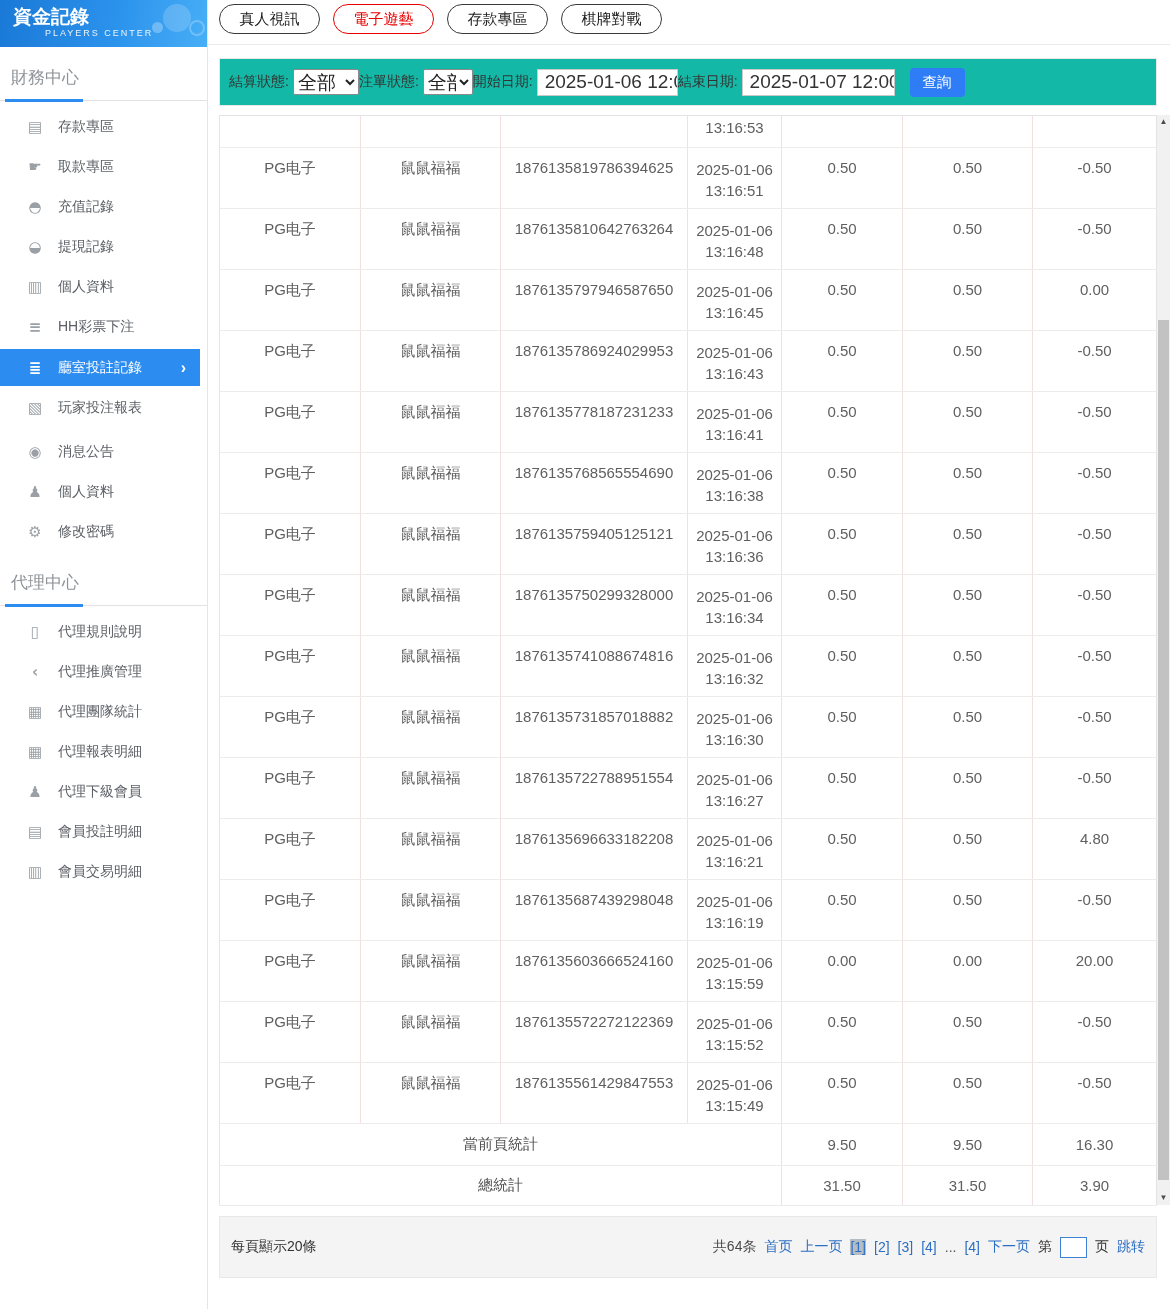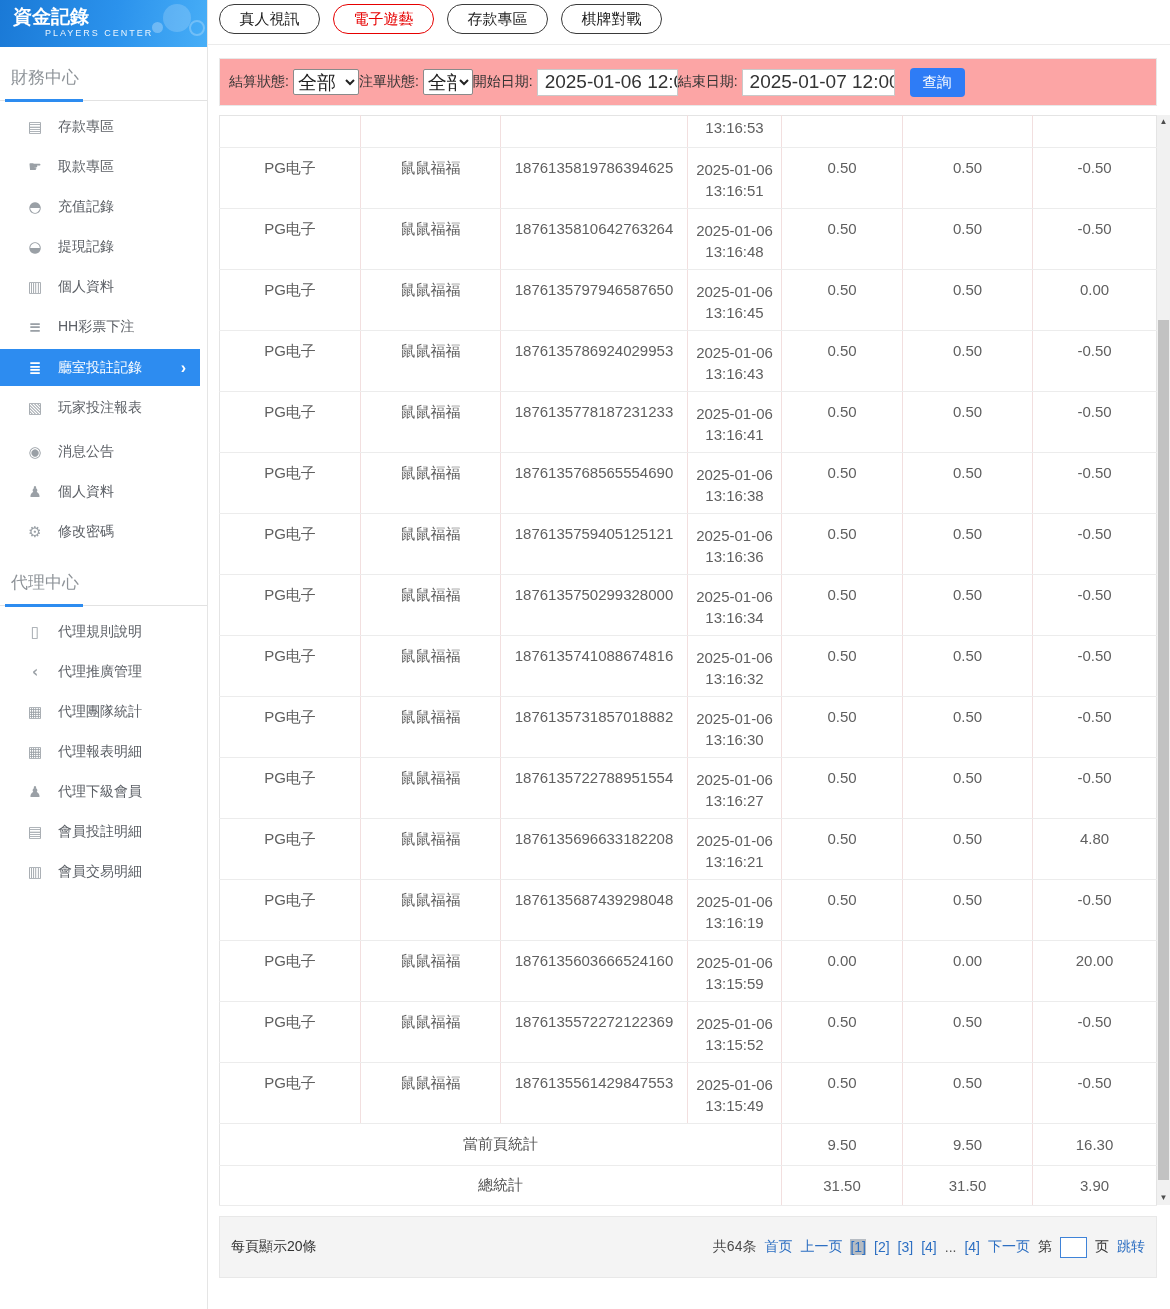--- a/index.html
+++ b/index.html
@@ -34,21 +34,21 @@
   .menu-item.active .mi-icon { color:#fff; }
   .menu-item.active .mi-chevron { display:block; color:#fff; font-size:16px; padding-right:14px; font-weight:bold; }
 
   
   .main { flex:1; background:#fff; }
   .tabs-row { height:45px; padding:4px 0 0 11px; border-bottom:1px solid #ebebeb; display:flex; gap:13px; }
   .tab-pill { height:30px; width:101px; border:1px solid #3a3a3a; border-radius:16px; background:#fff;
     font-size:15px; color:#1c1c1c; display:flex; align-items:center; justify-content:center; cursor:pointer; }
   .tab-pill.active { color:#e60000; border-color:#e60000; }
 
-  .filter-bar { margin:13px 0 0 11px; width:938px; height:48px; background:#fca5a5; border:1px solid #e8e8e8;
+  .filter-bar { margin:13px 0 0 11px; width:938px; height:48px; background:#14b8a6; border:1px solid #e8e8e8;
     display:flex; align-items:center; padding-left:9px; font-size:14px; color:#333; }
   .f-label { margin-right:4px; }
   .f-gap { }
   select.f-select { height:26px; font-size:19px; border:1px solid #8a8a8a; background:#fff; color:#222;
     border-radius:2px; font-family:"Liberation Sans","DejaVu Sans",sans-serif; }
   .sel-wide { width:66px; }
   .sel-narrow { width:50px; }
   input.f-date { height:27px; width:141px; border:1px solid #c9c9c9; background:#fff; font-size:19px;
     color:#333; padding-left:7px; font-family:"Liberation Sans","DejaVu Sans",sans-serif; }
   input.f-date.wide { width:153px; }

